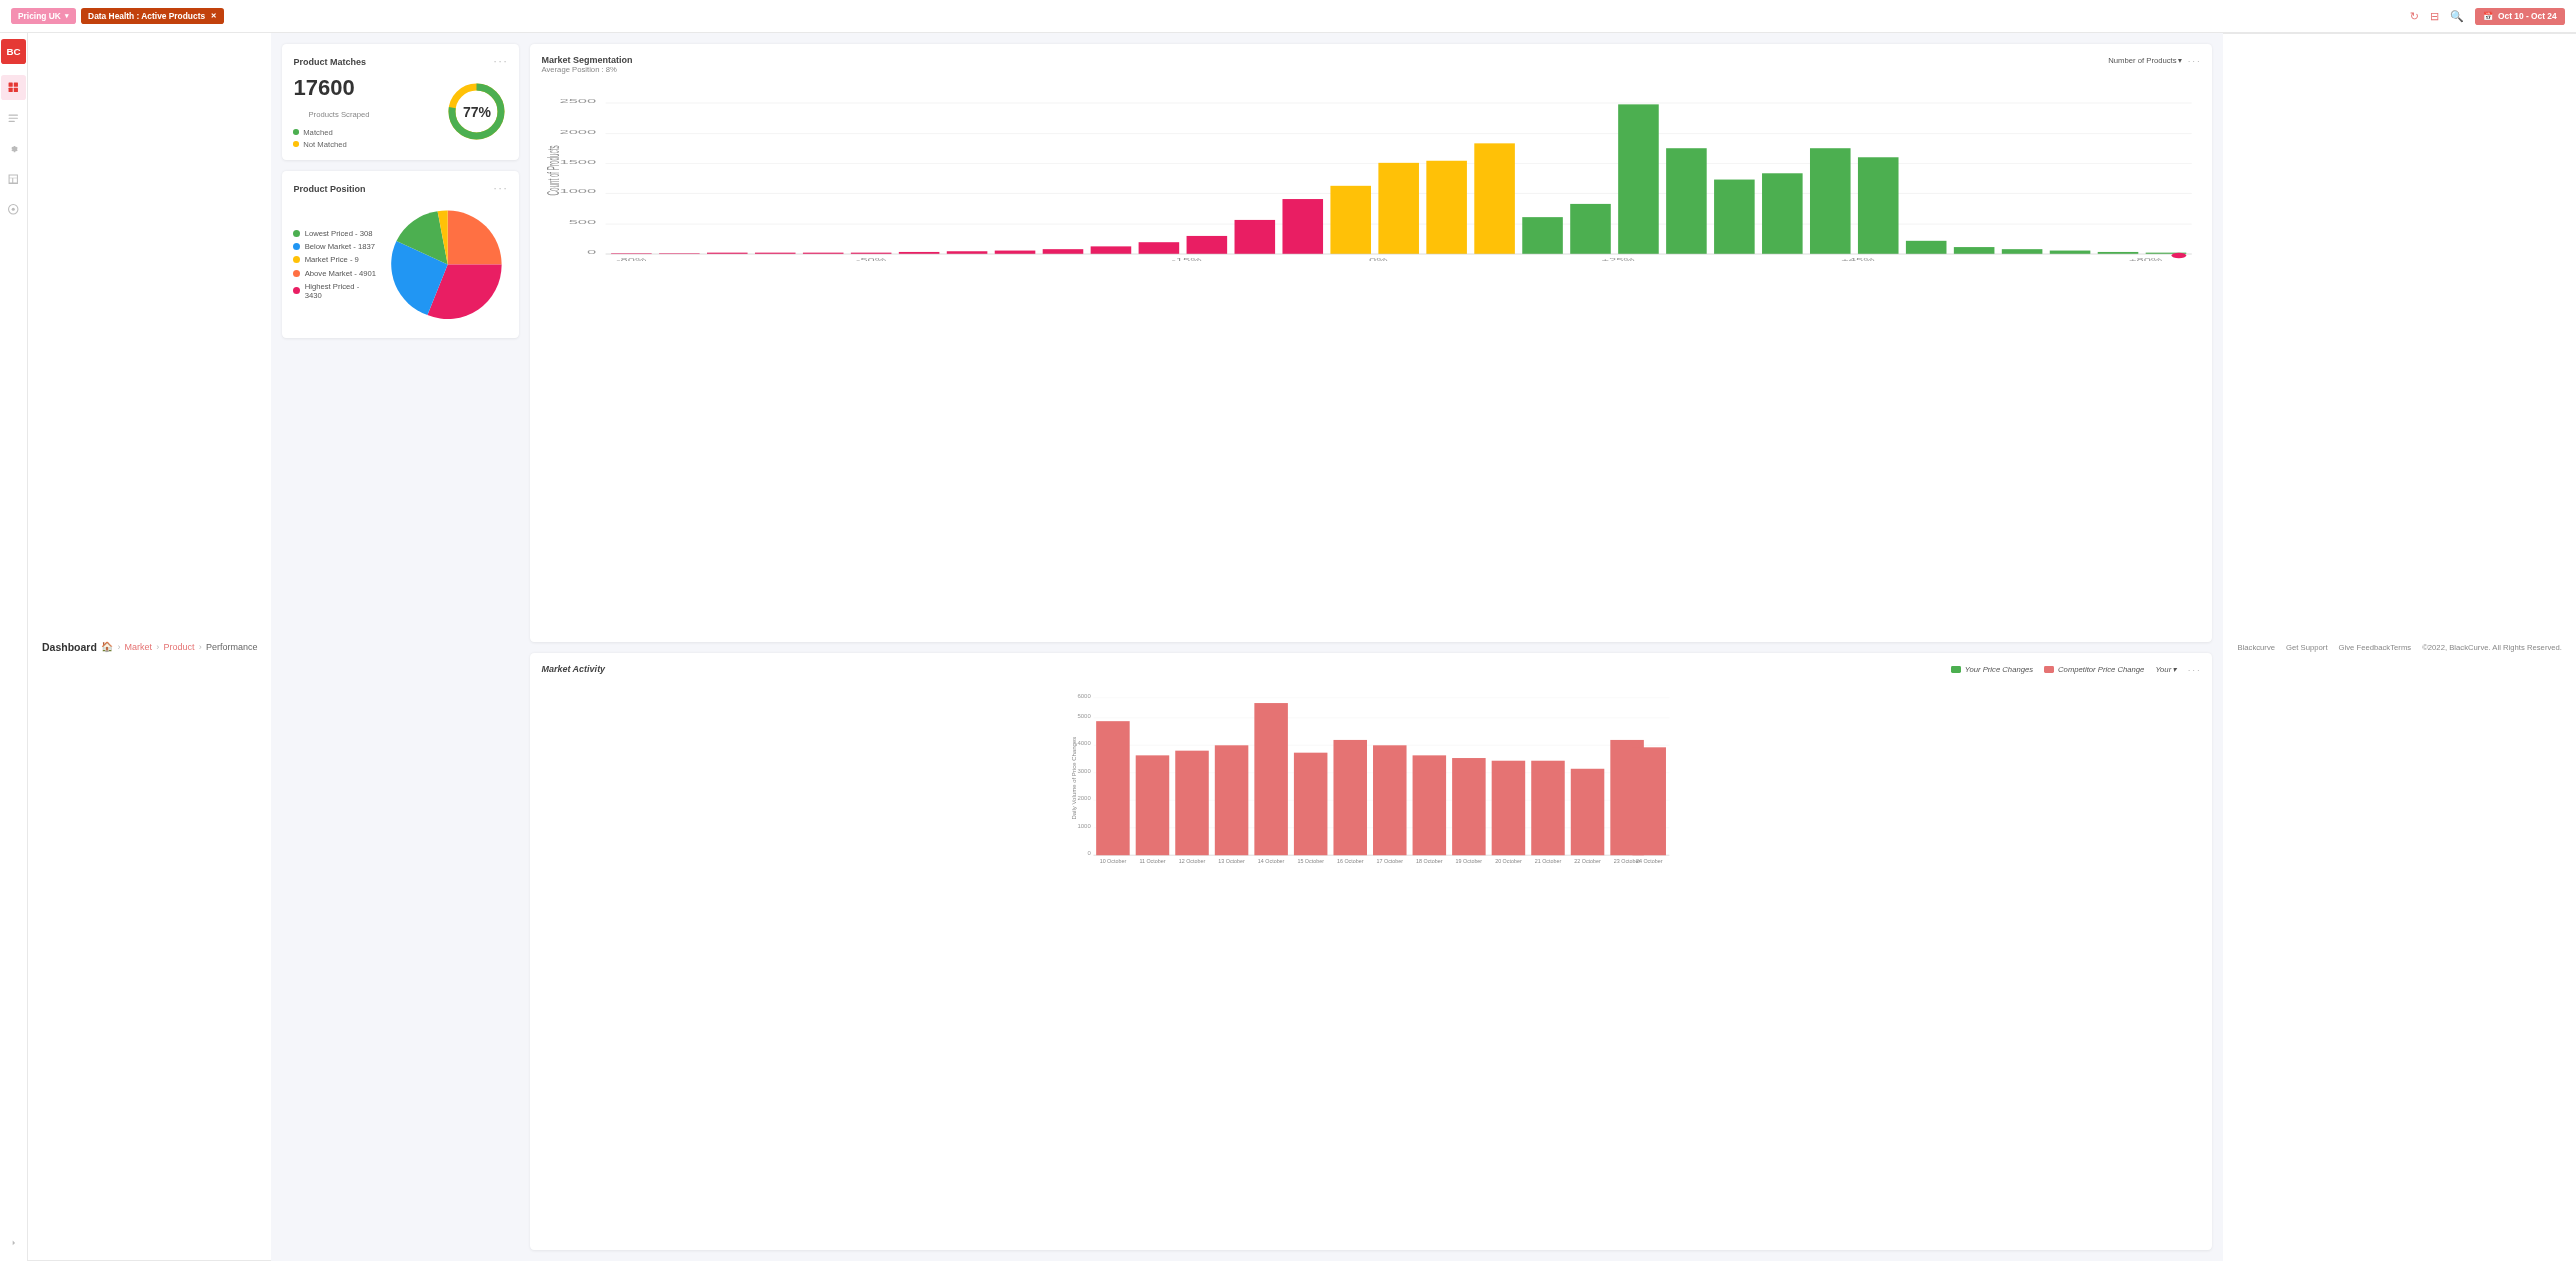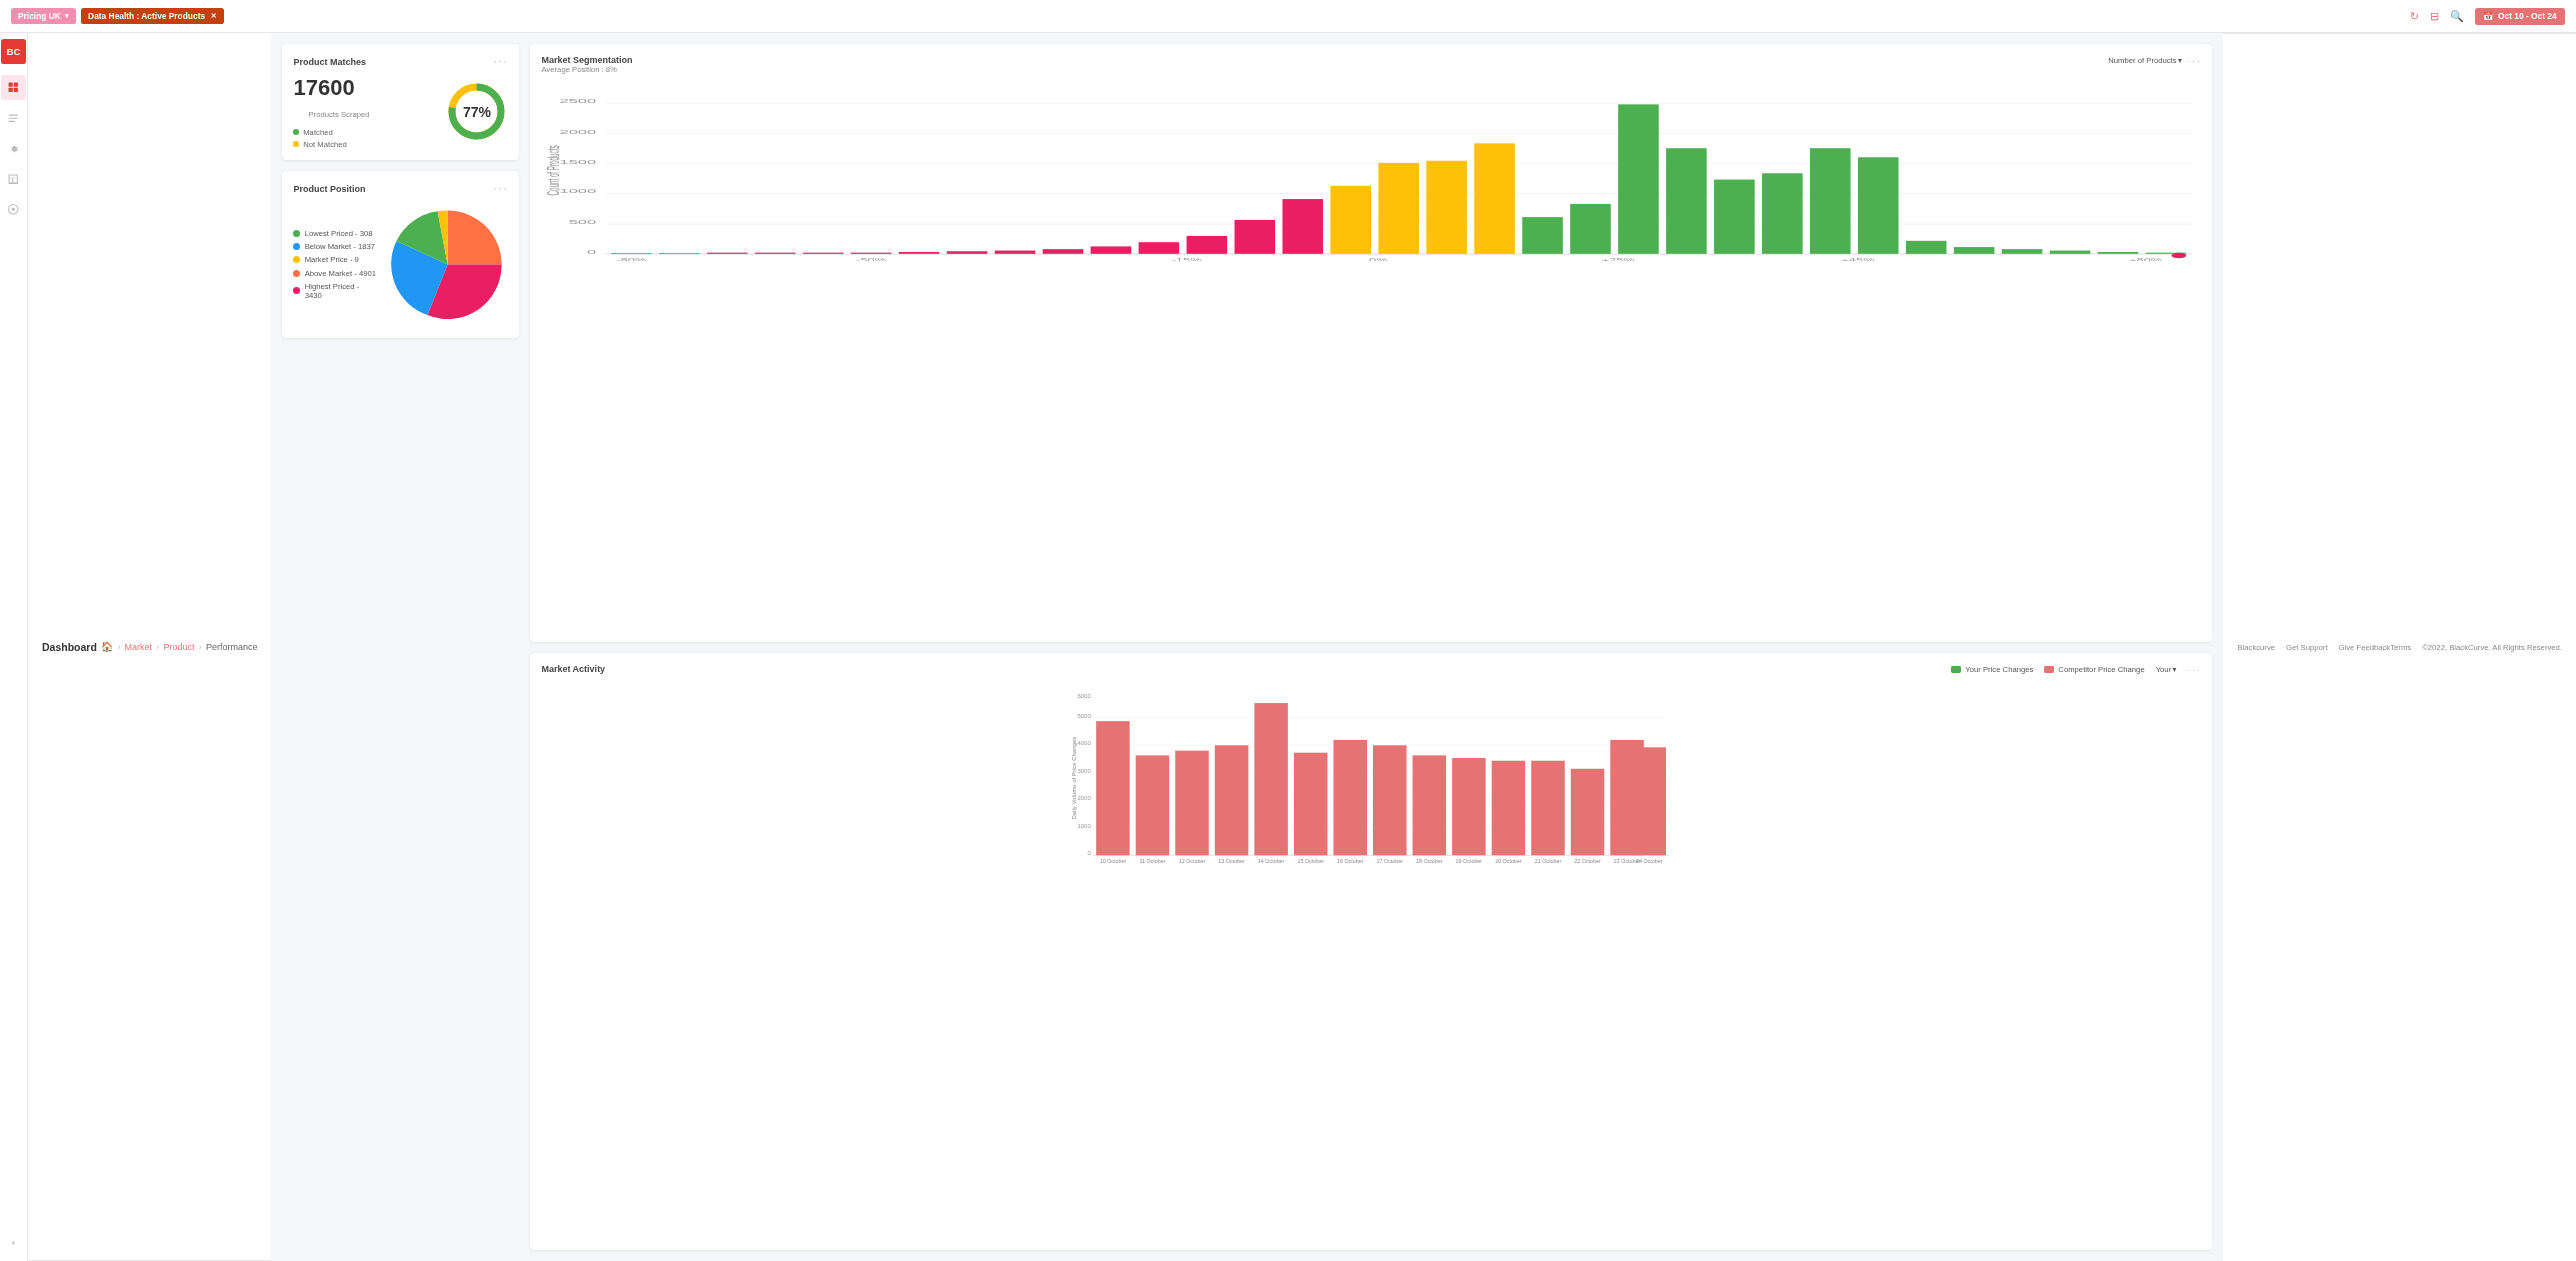--- a/index.html
+++ b/index.html
@@ -72,21 +72,21 @@
     
     .chart-card { }
     .chart-header { display: flex; justify-content: space-between; align-items: flex-start; margin-bottom: 2.8px; }
     .chart-title { font-size: 9px; font-weight: 600; color: #444; }
     .chart-subtitle { font-size: 7.7px; color: #888; }
     .chart-controls { display: flex; align-items: center; gap: 5.6px; }
     .chart-select { font-size: 7.7px; color: #555; background: none; border: none; cursor: pointer; display: flex; align-items: center; gap: 1.4px; }
     .chart-more { color: #bbb; cursor: pointer; font-size: 9.8px; letter-spacing: 1.4px; }
 
     
-    .activity-header { display: flex; justify-content: space-between; align-items: center; margin-bottom: 16px; }
+    .activity-header { display: flex; justify-content: space-between; align-items: center; margin-bottom: 16px; font-style: italic; }
     .activity-legend { display: flex; align-items: center; gap: 11px; }
     .activity-legend-item { display: flex; align-items: center; gap: 4.2px; font-size: 7.7px; color: #555; }
     .activity-legend-dot { width: 9.8px; height: 7px; border-radius: 1.4px; }
 
     
     .footer { background: #fff; border-top: 0.7px solid #e8e8e8; padding: 5.6px 14px; display: flex; justify-content: space-between; align-items: center; font-size: 7.7px; color: #888; flex-shrink: 0; }
     .footer-left { display: flex; gap: 11px; }
     .footer-link { color: #888; cursor: pointer; }
 
     

